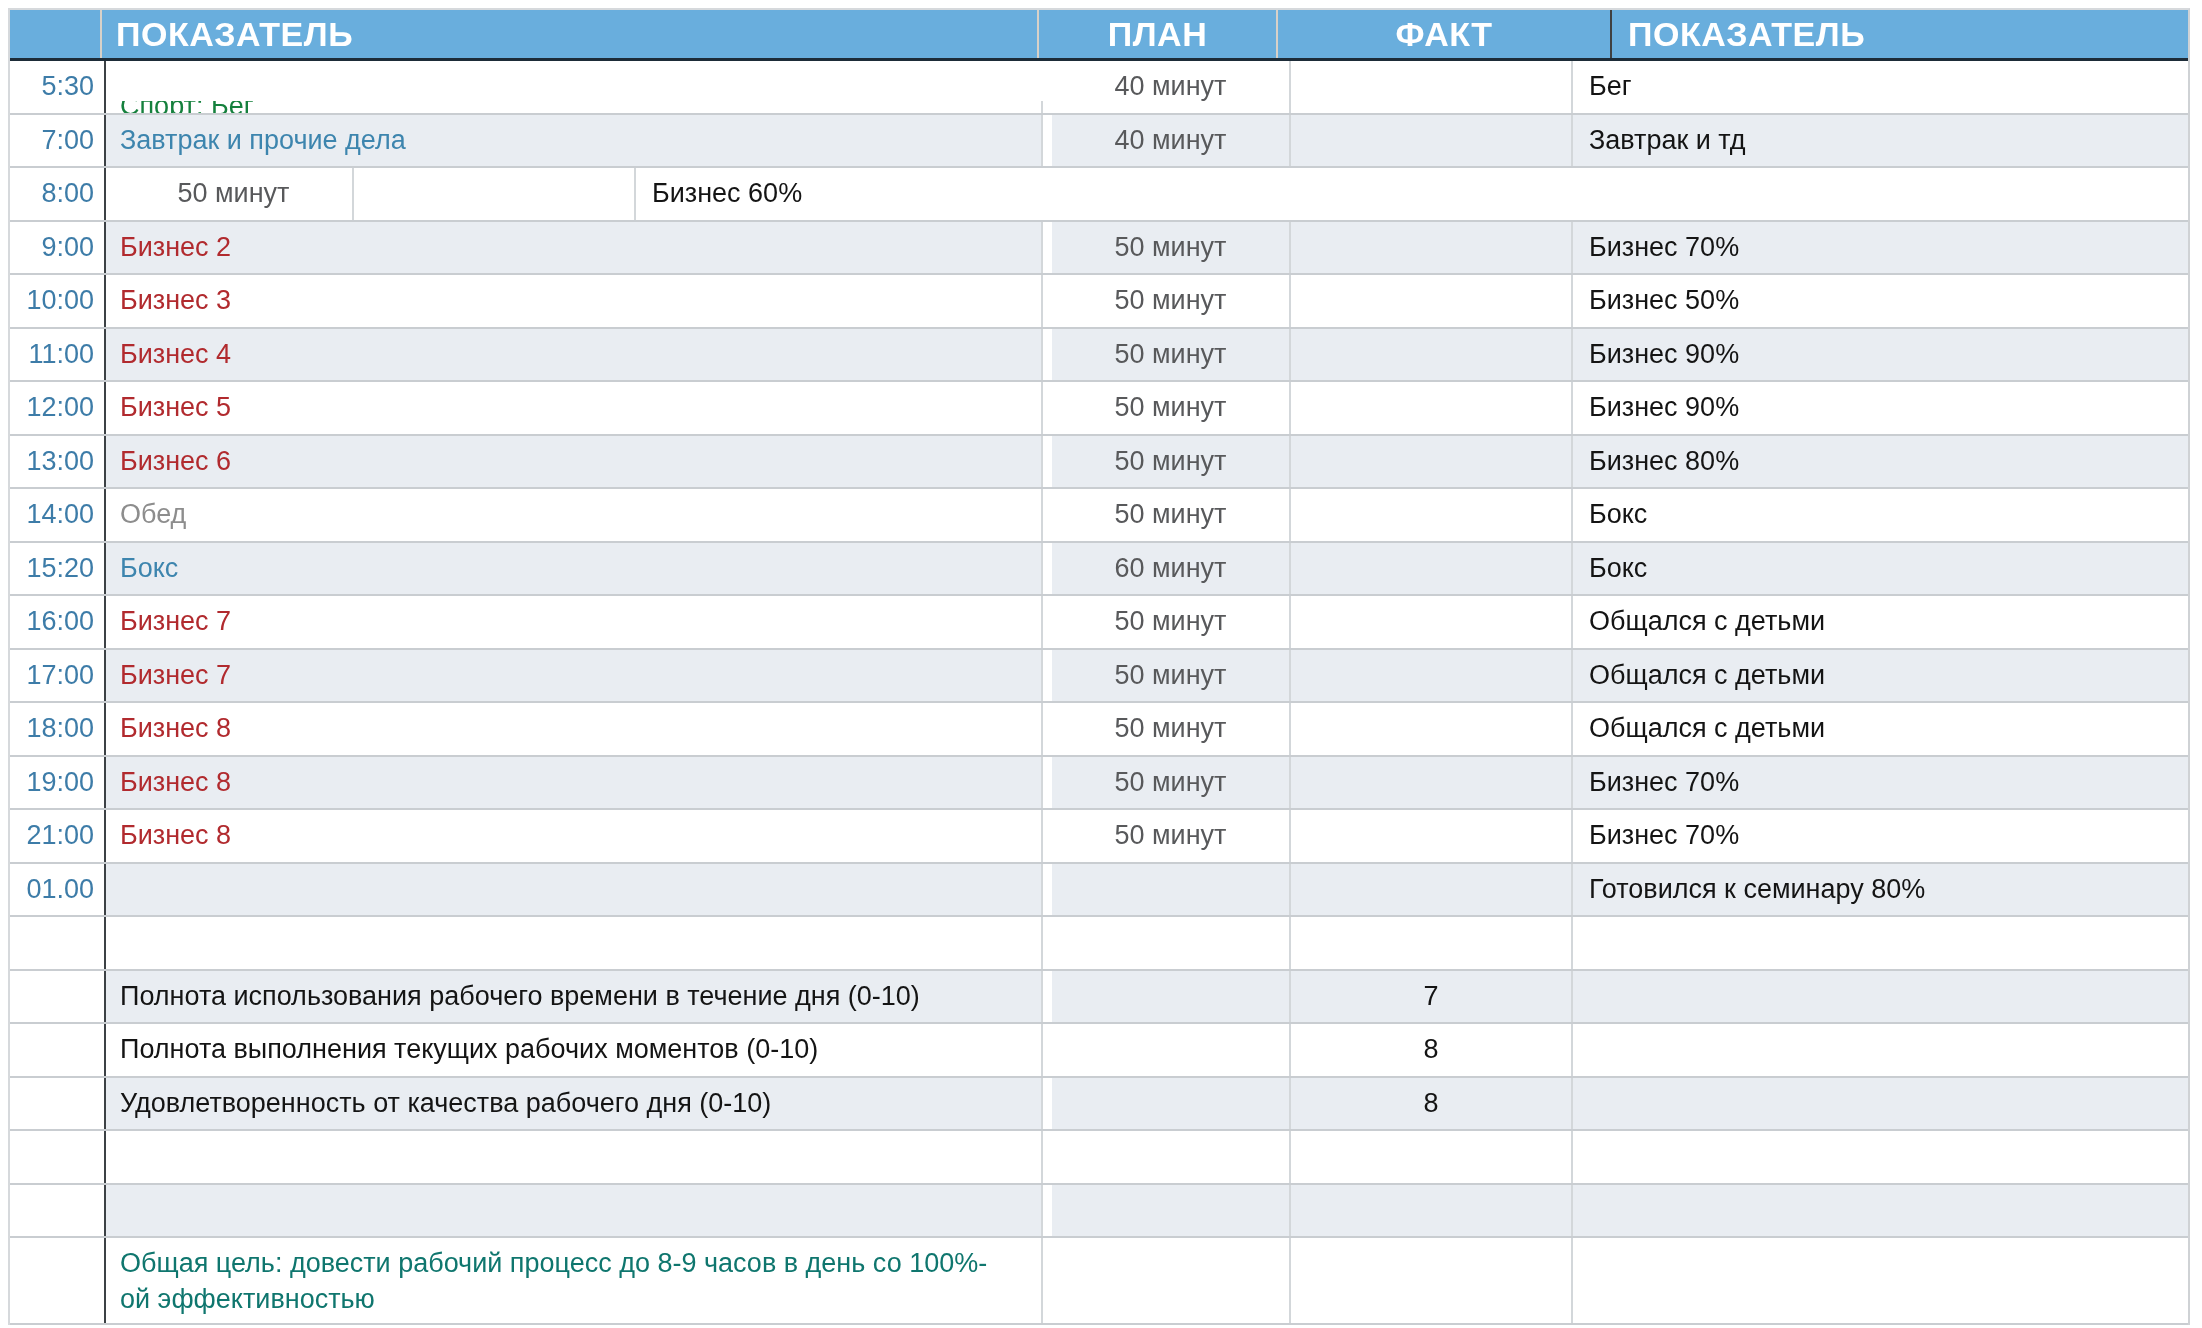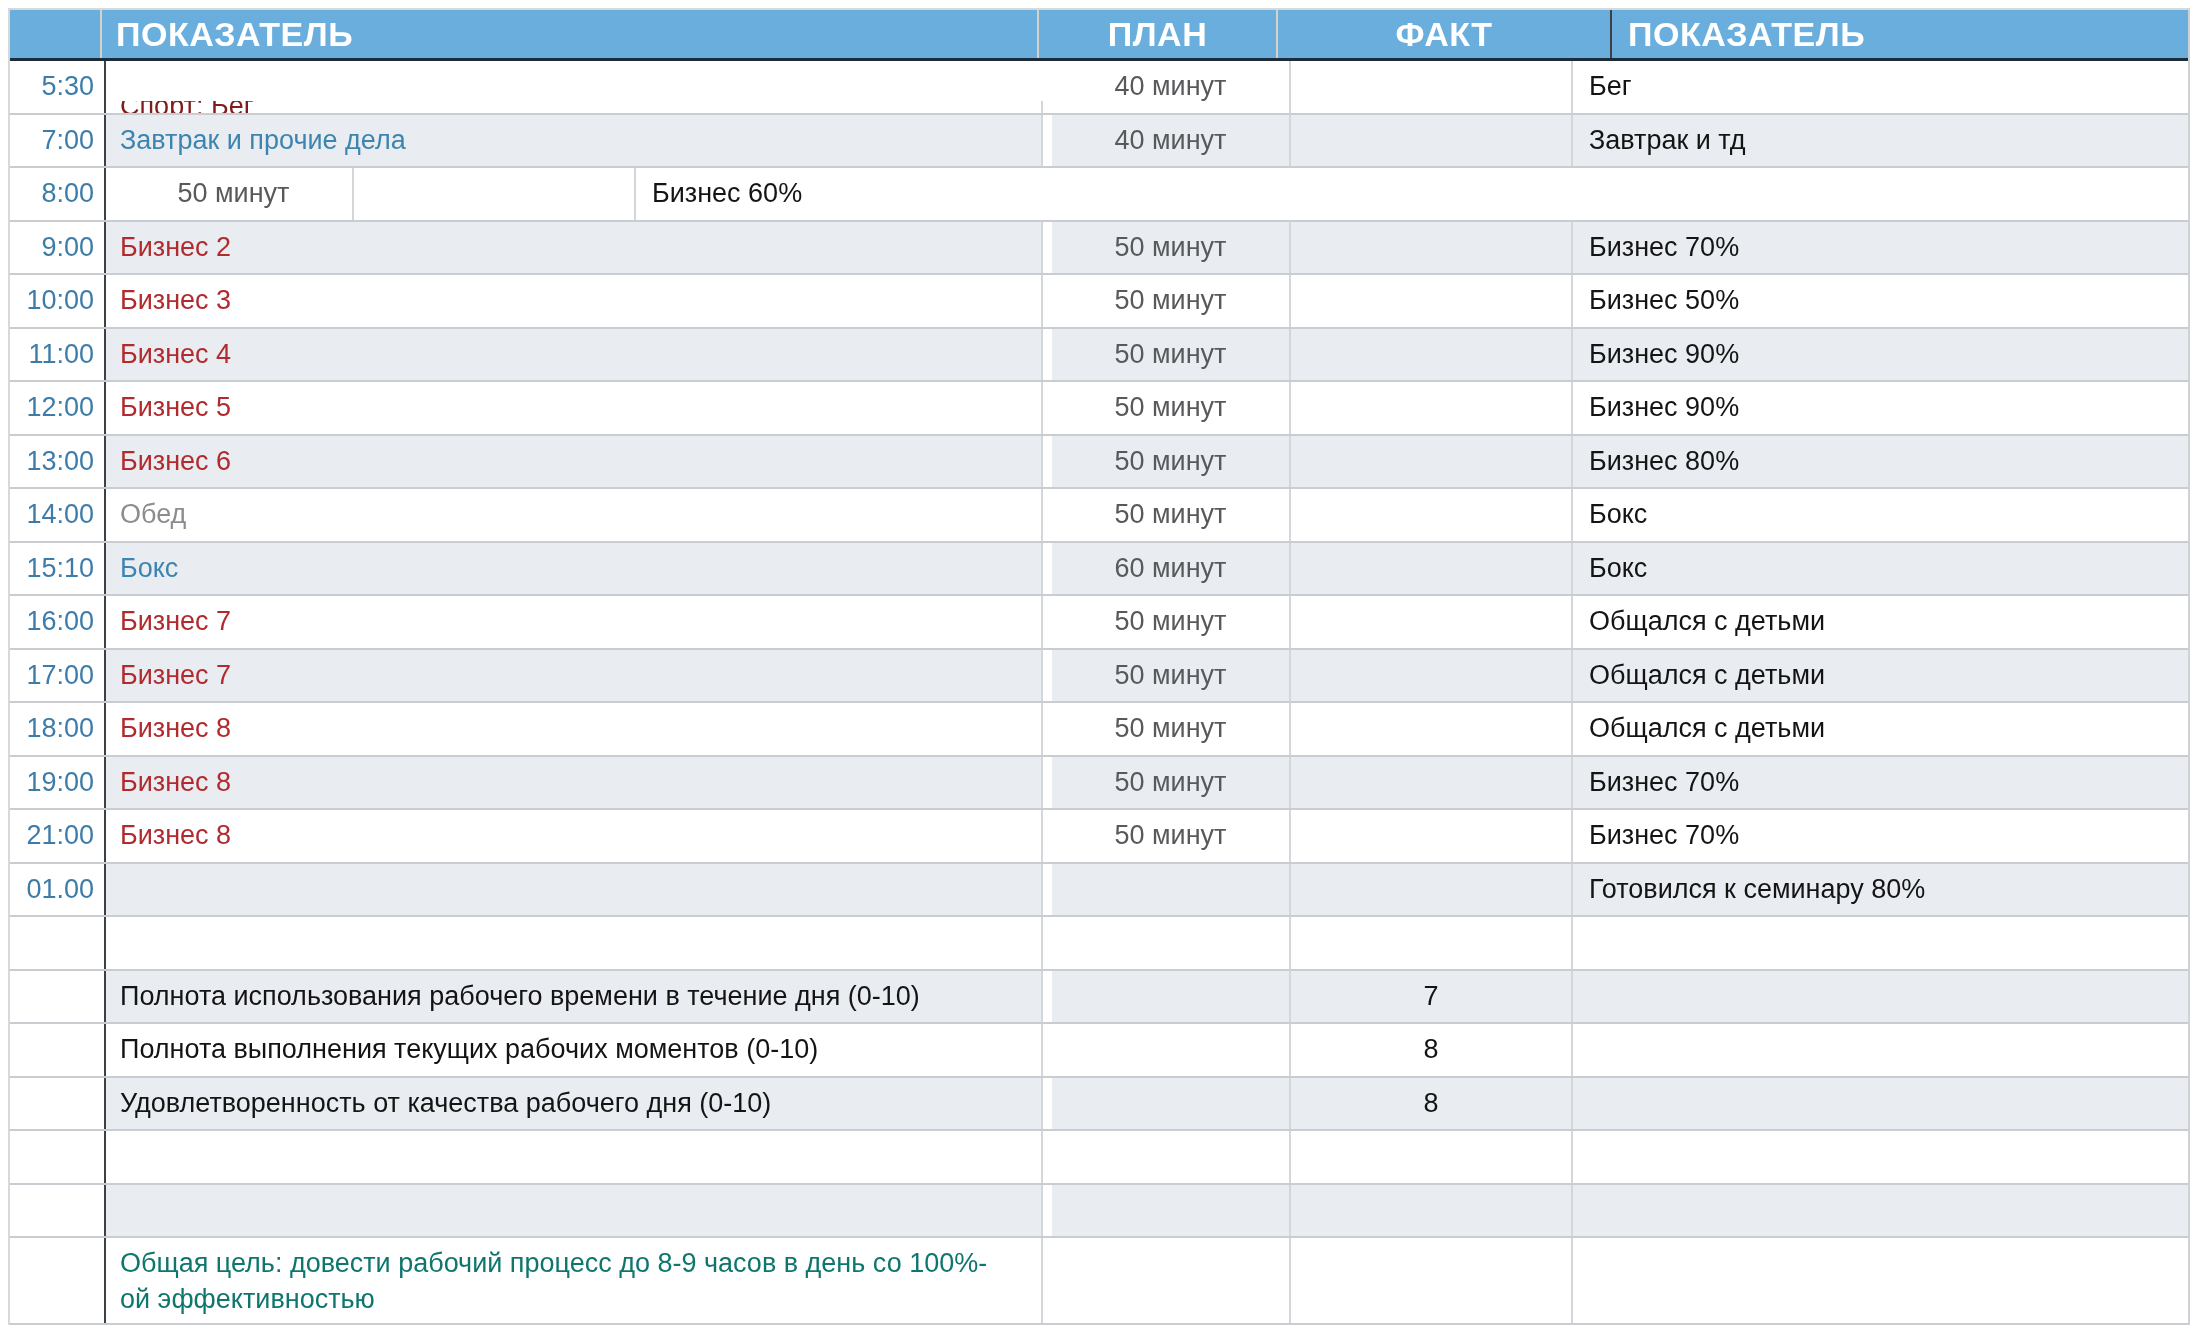--- a/index.html
+++ b/index.html
@@ -39,21 +39,21 @@
   .cell-time{
     width:96px;justify-content:flex-end;padding-right:10px;
     color:#3d7ca8;background:#ffffff;border-right:2px solid #3c4145;
   }
   .cell-ind {width:937px;padding-left:14px;border-right:2px solid #d3d7da;}
   .cell-plan{width:239px;justify-content:center;color:#58595b;border-right:2px solid #d3d7da;margin-left:9px;}
   .cell-fact{width:282px;justify-content:center;border-right:2px solid #d3d7da;}
   .cell-note{flex:1;padding-left:16px;}
   .tbody .row:nth-child(even) .cell:not(.cell-time){background:#e9edf2;}
   
-  .c-green{color:#7f1d1d;margin-top:40px;}
+  .c-green{color:#15803d;margin-top:40px;}
   .c-blue {color:#3d85ae;}
   .c-red  {color:#b12a2e;}
   .c-gray {color:#8d8d8d;}
   .c-goal {color:#0f766e;line-height:36px;padding-right:40px;}
 </style>
 </head>
 <body>
 
 <div class="table">
   <div class="thead">
@@ -131,21 +131,21 @@
 
     <div class="row">
       <div class="cell cell-time">14:00</div>
       <div class="cell cell-ind c-gray">Обед</div>
       <div class="cell cell-plan">50 минут</div>
       <div class="cell cell-fact"></div>
       <div class="cell cell-note">Бокс</div>
     </div>
 
     <div class="row">
-      <div class="cell cell-time">15:10</div>
+      <div class="cell cell-time">15:20</div>
       <div class="cell cell-ind c-blue">Бокс</div>
       <div class="cell cell-plan">60 минут</div>
       <div class="cell cell-fact"></div>
       <div class="cell cell-note">Бокс</div>
     </div>
 
     <div class="row">
       <div class="cell cell-time">16:00</div>
       <div class="cell cell-ind c-red">Бизнес 7</div>
       <div class="cell cell-plan">50 минут</div>

